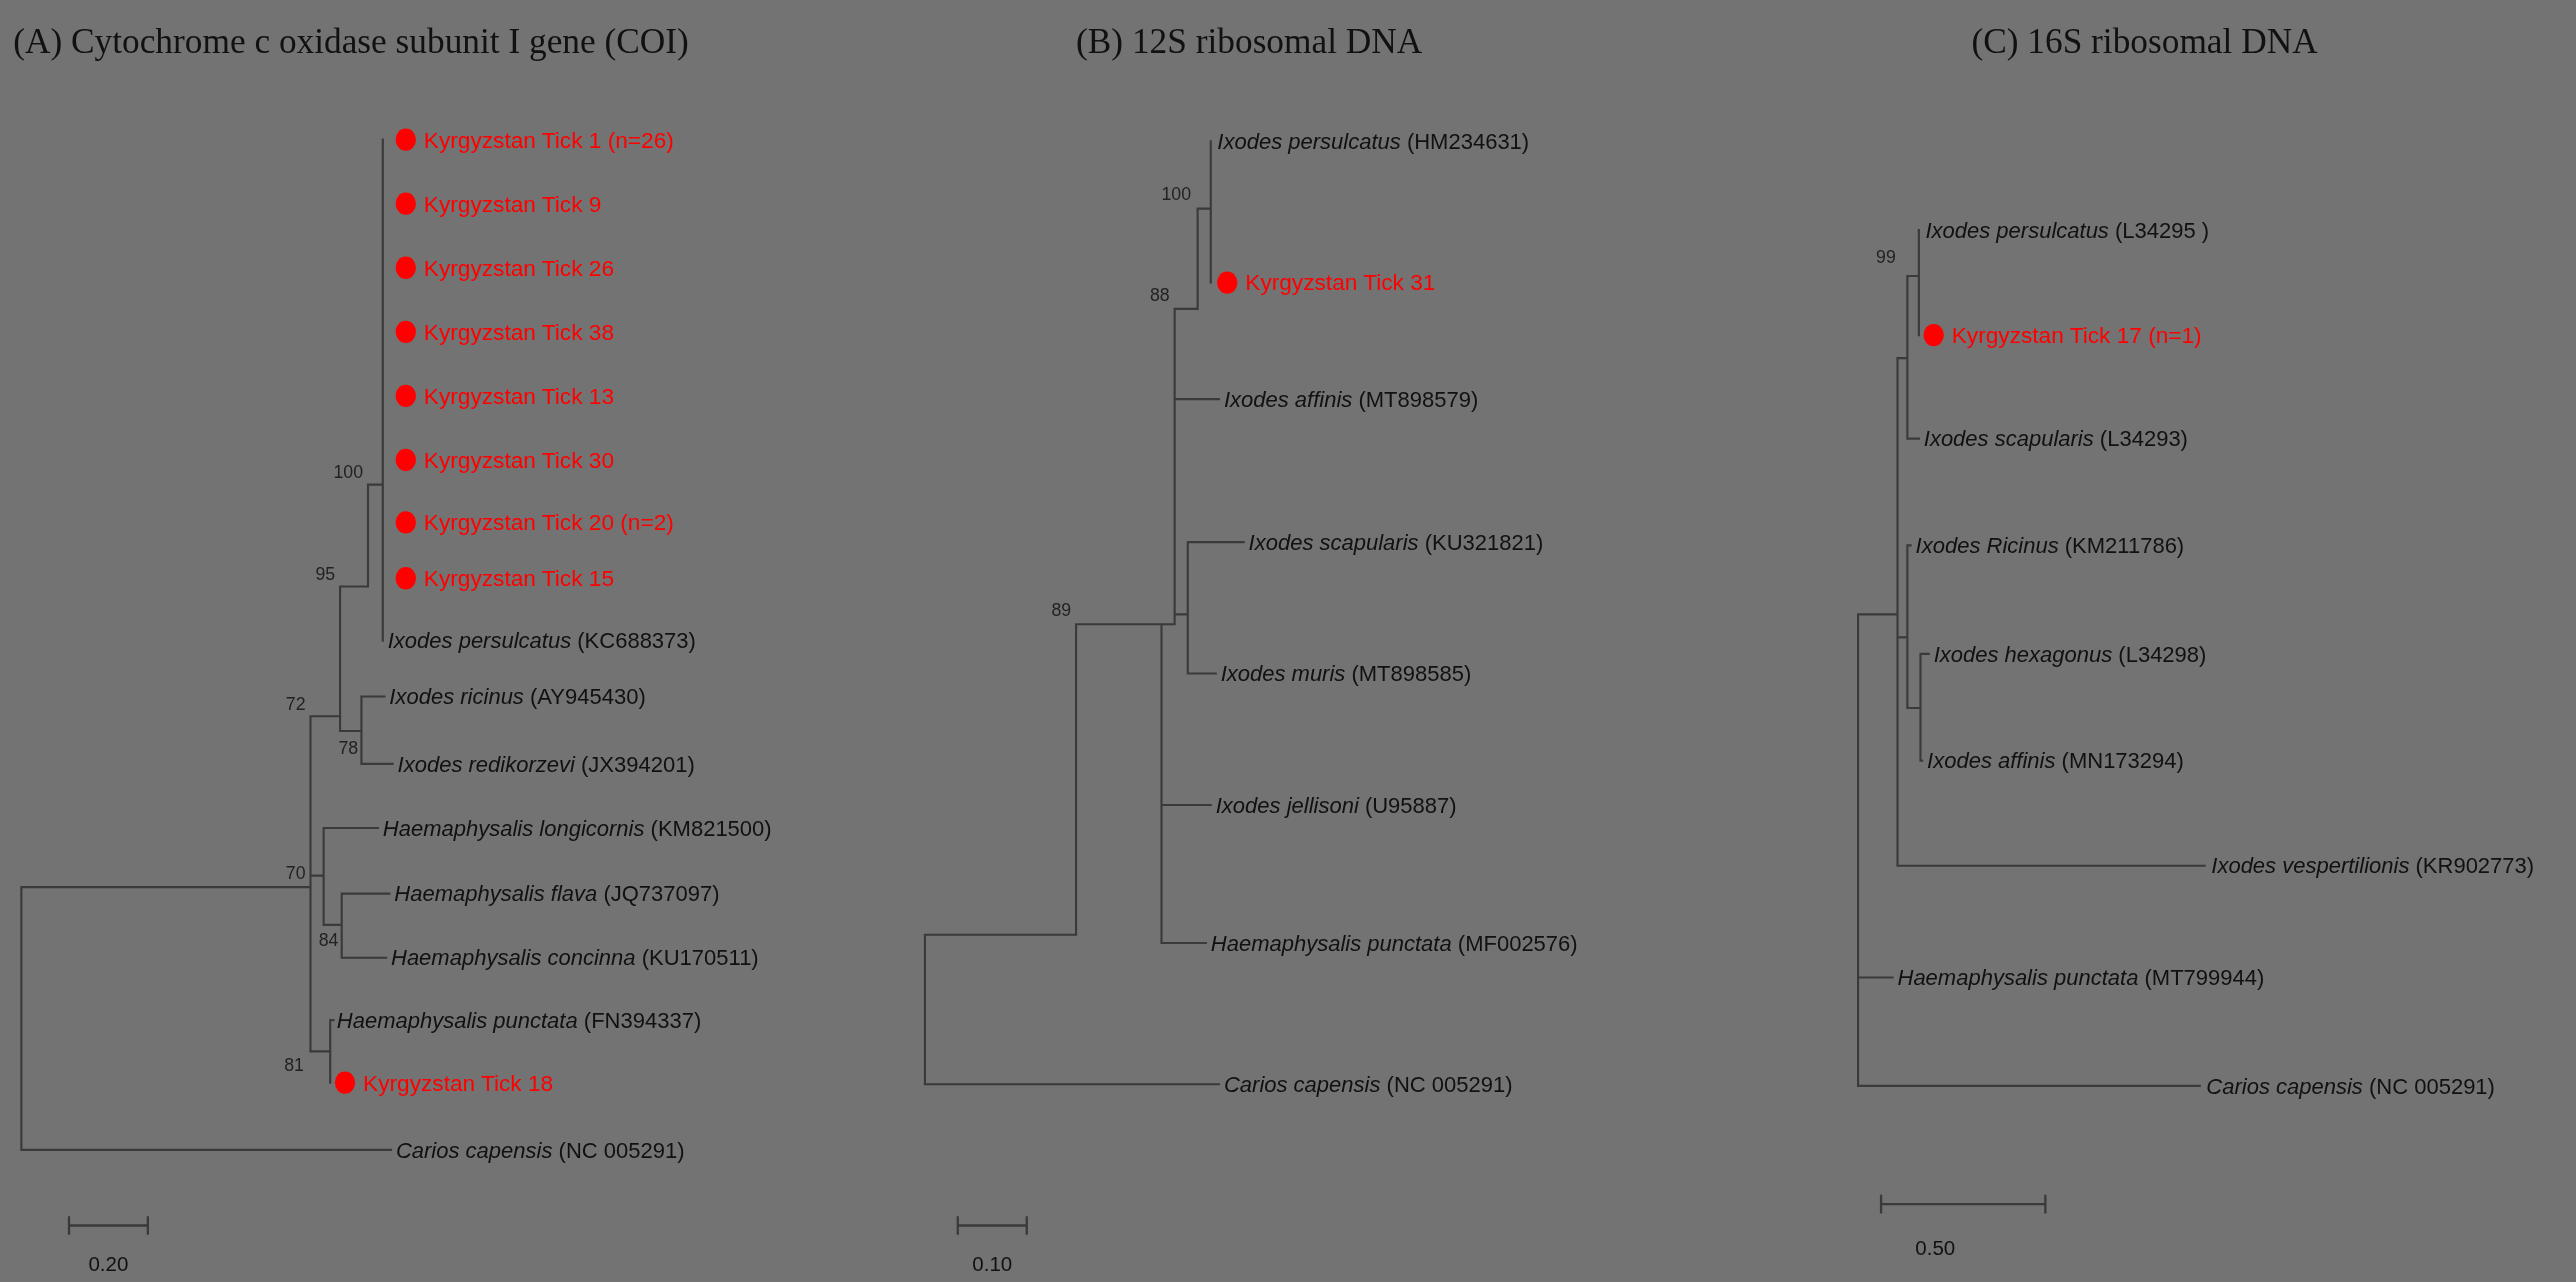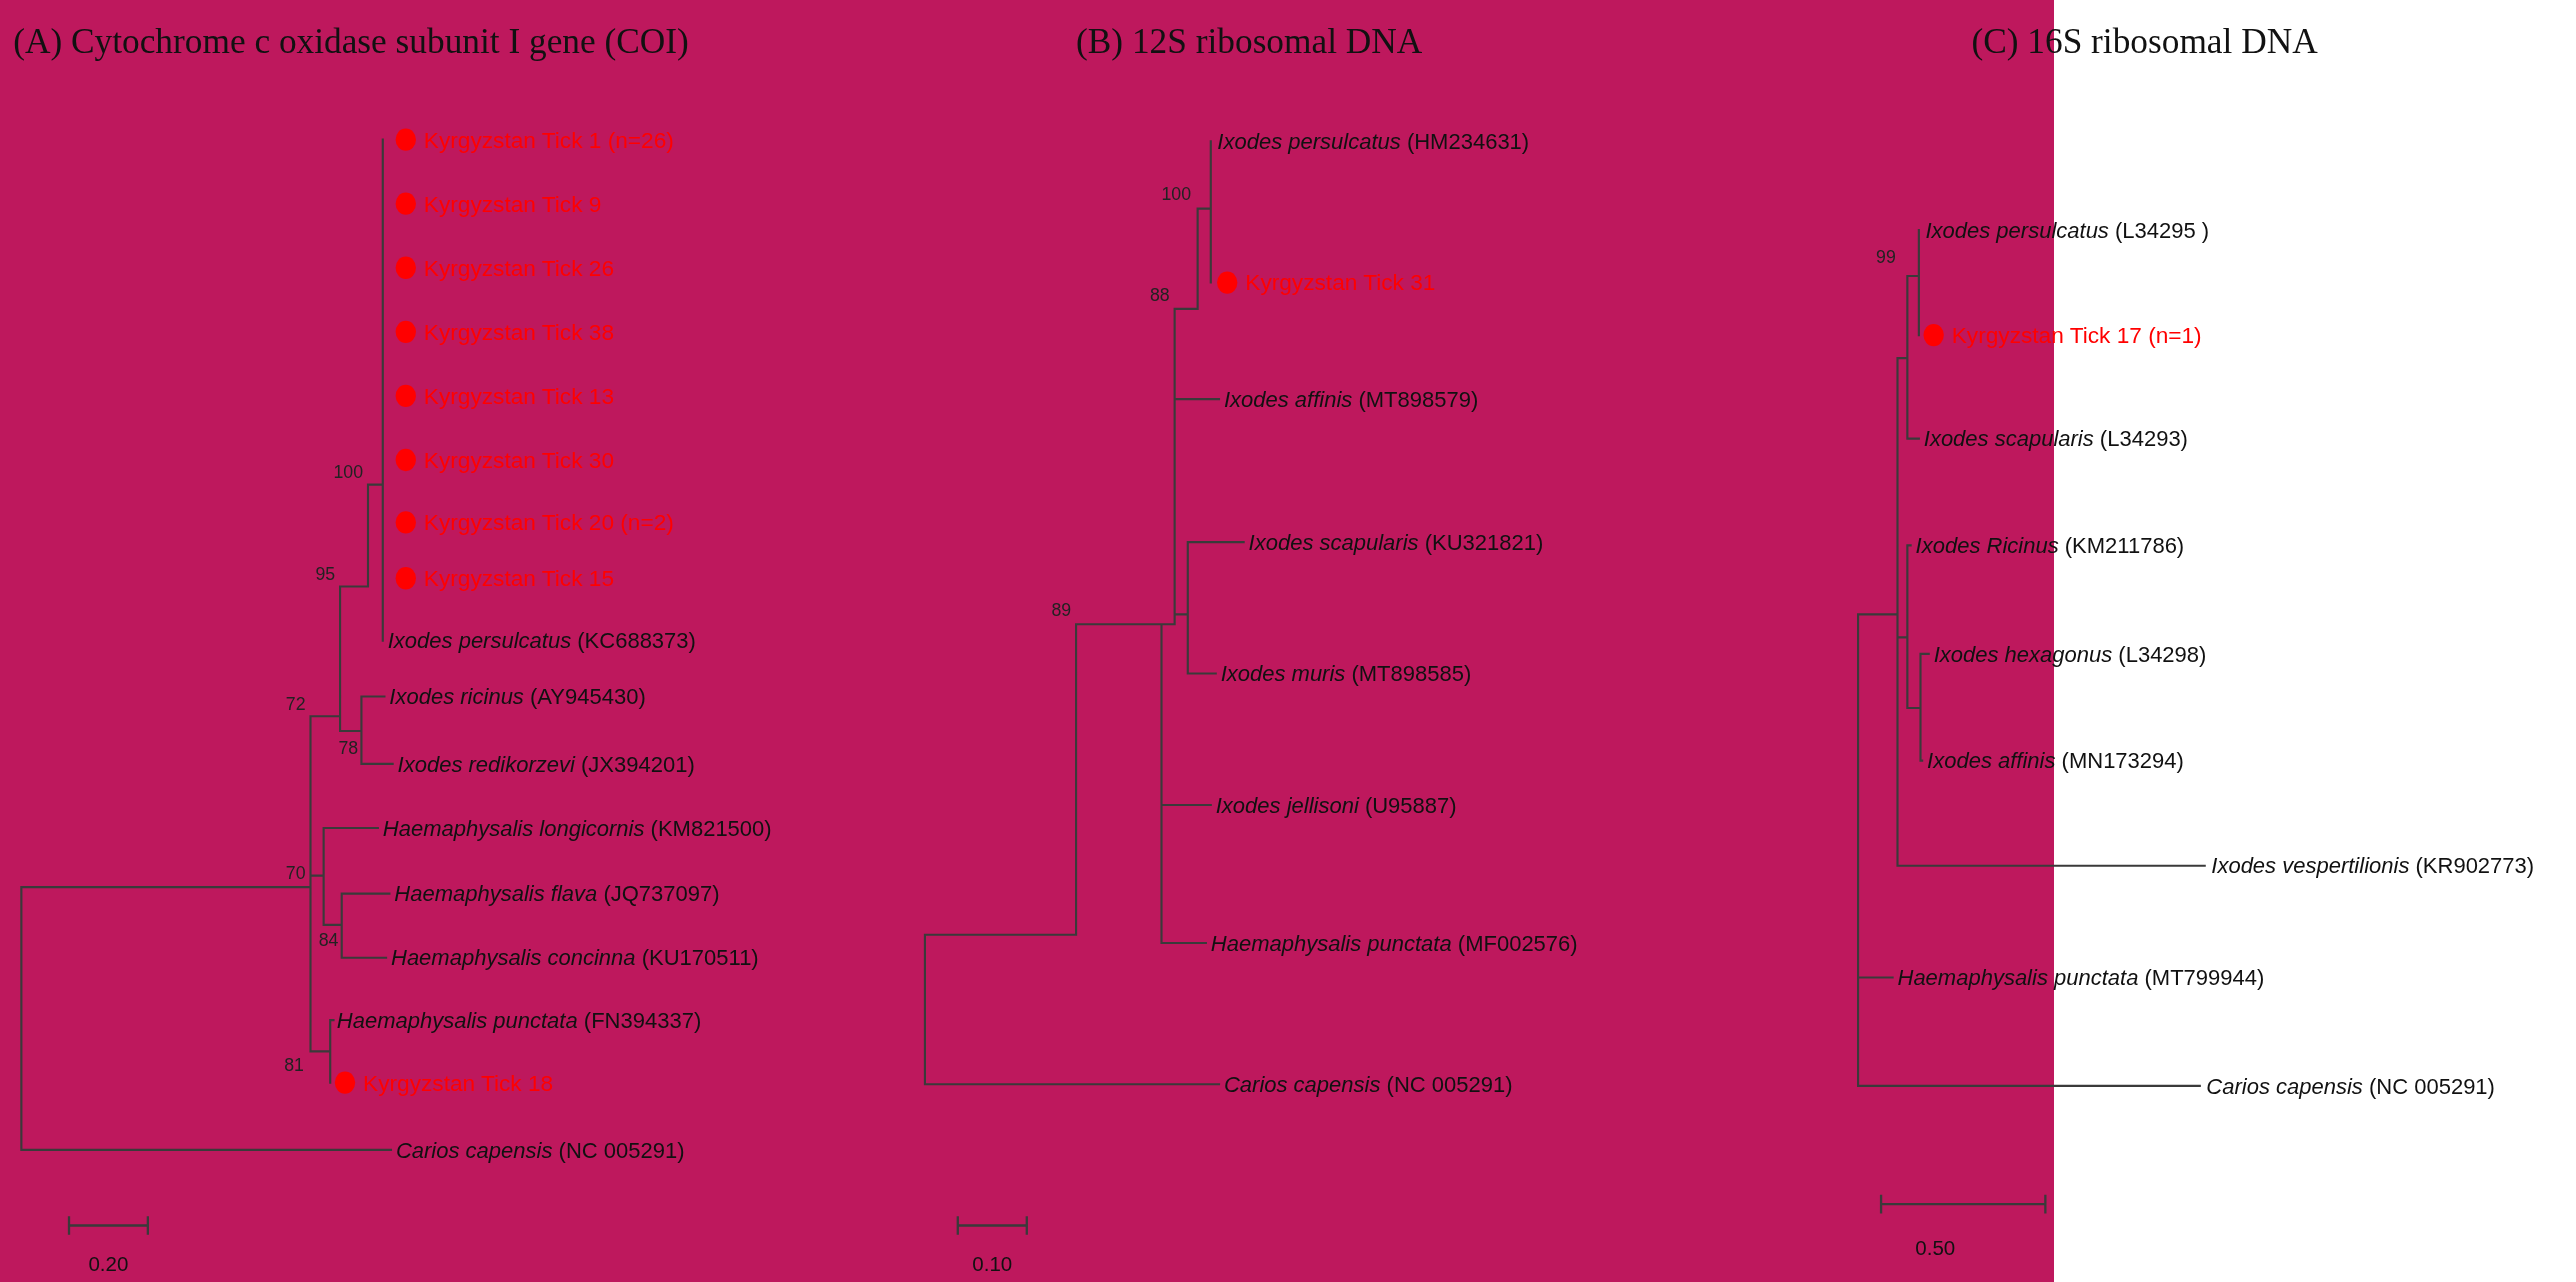--- a/index.html
+++ b/index.html
@@ -5,24 +5,24 @@
   html, body {
     margin: 0;
     padding: 0;
     background: #ffffff;
     width: 2576px;
     height: 1283px;
     overflow: hidden;
     font-family: "Liberation Sans", sans-serif;
   }
   #figure-root {
-    width: 2054px;
+    width: 2576px;
     height: 1283px;
     position: relative;
-    background: #be185d;
+    background: #737373;
   }
   svg { display: block; }
   .branches {
     fill: none;
     stroke: #3a3a3a;
     stroke-width: 1.3;
     stroke-linecap: square;
   }
   .scalebar {
     fill: none;

